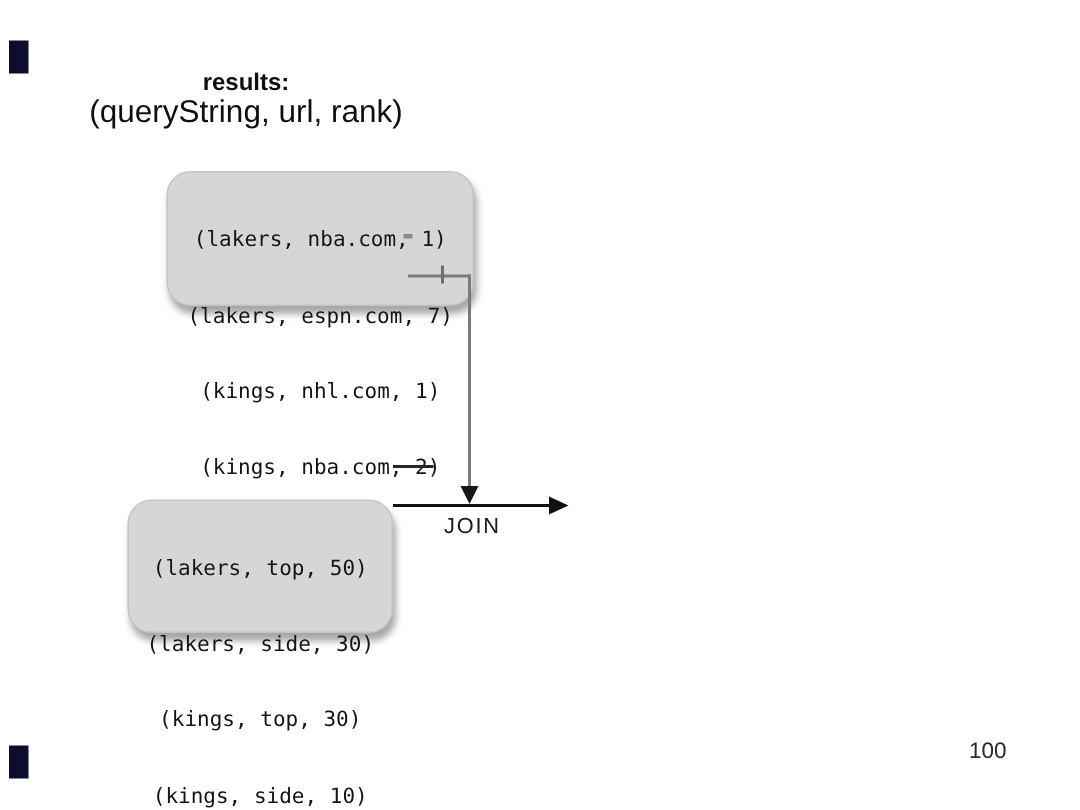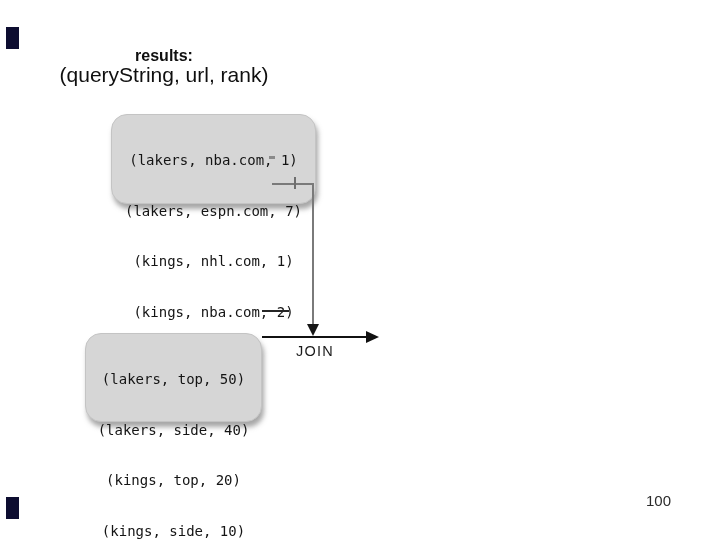--- a/index.html
+++ b/index.html
@@ -64,22 +64,22 @@
   <div class="hline" style="left:272px;top:183px;width:42px;background:#7a7a7a;"></div>
   <div class="vline" style="left:312px;top:183px;height:141px;background:#7a7a7a;"></div>
   <div class="arrow-down" style="left:307px;top:324px;"></div>
   <div class="vline" style="left:294px;top:177px;height:12px;background:#6e6e6e;"></div>
   <div class="hline" style="left:269px;top:156px;width:6px;height:3px;background:#8a8a8a;"></div>
 
 
   <div class="box" style="left:85px;top:293px;width:177px;height:89px;border-radius:16px;margin-top:40px;">
     <div class="tuples" style="padding-top:4px;">
       <div>(lakers, top, 50)</div>
-      <div>(lakers, side, 40)</div>
-      <div>(kings, top, 20)</div>
+      <div>(lakers, side, 30)</div>
+      <div>(kings, top, 30)</div>
       <div>(kings, side, 10)</div>
     </div>
   </div>
 
   <div class="hline" style="left:262px;top:310px;width:27px;background:#262626;"></div>
 
   <div class="hline" style="left:262px;top:336px;width:105px;background:#111111;"></div>
   <div class="arrow-right" style="left:366px;top:331px;"></div>
   <div class="join-label" style="left:296px;top:343px;">JOIN</div>
 

